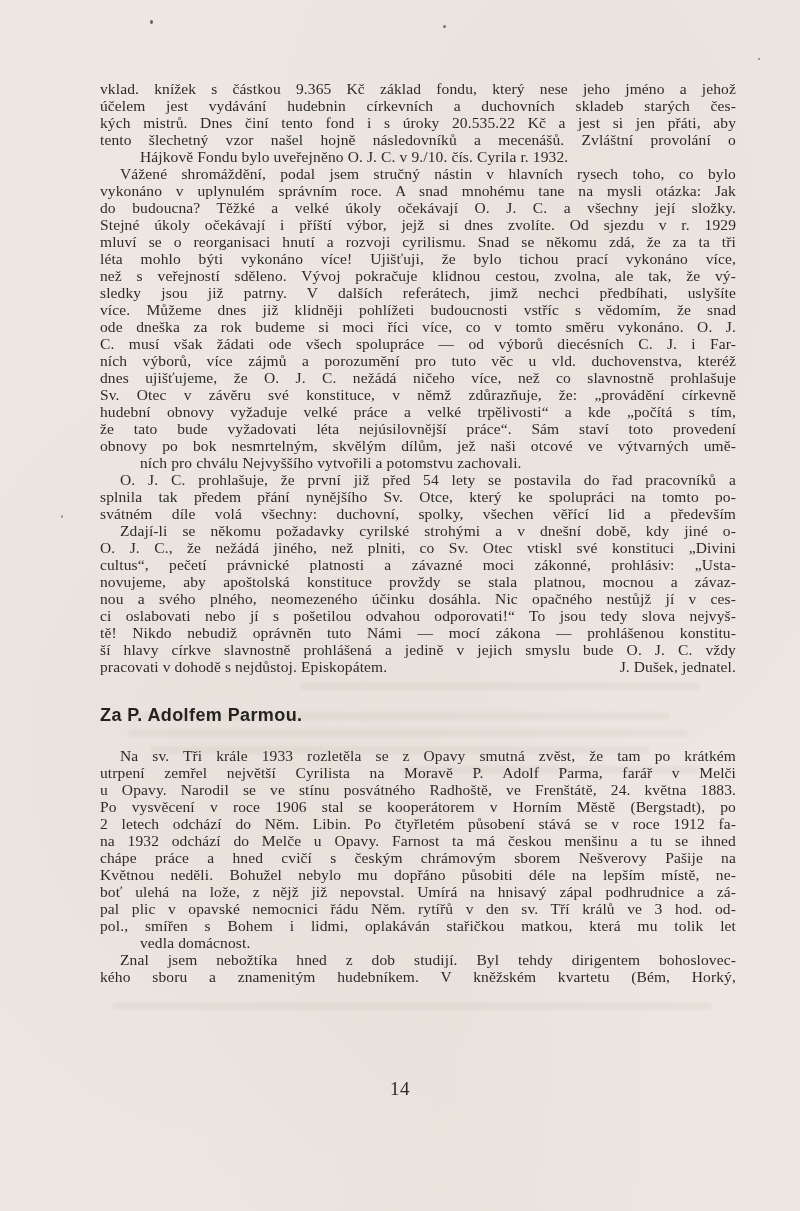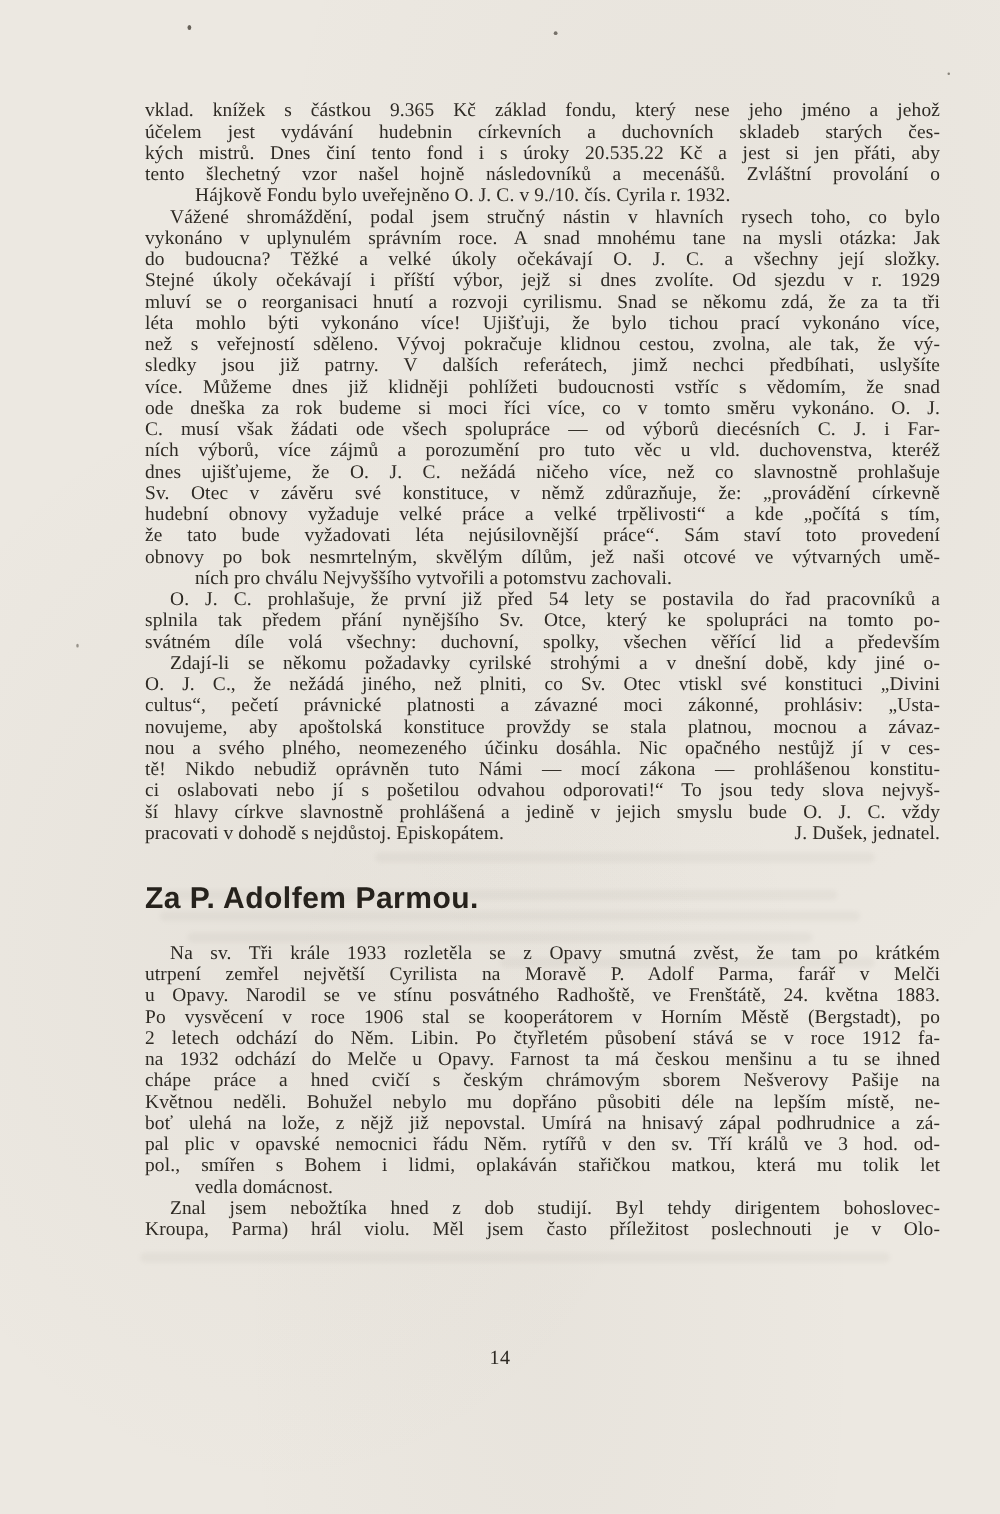--- a/index.html
+++ b/index.html
@@ -15,21 +15,21 @@
       radial-gradient(ellipse at 28% 62%, rgba(125,118,105,0.05), transparent 42%),
       radial-gradient(ellipse at 72% 22%, rgba(125,118,105,0.045), transparent 46%),
       radial-gradient(ellipse at 55% 88%, rgba(125,118,105,0.04), transparent 40%),
       #ece8e1;
     color: #2e2a24;
     font-family: "Liberation Serif", "DejaVu Serif", serif;
   }
 
   .text-block {
     position: absolute;
-    left: 116px;
+    left: 100px;
     top: 80px;
     width: 636px;
   }
 
   .para { margin: 0; }
 
   .line {
     font-size: 15.5px;
     line-height: 17px;
     letter-spacing: 0.12px;
@@ -43,34 +43,34 @@
   .line.split {
     display: flex;
     justify-content: space-between;
     text-align: right;
     text-align-last: left;
   }
   .sig { }
 
   .heading {
     font-family: "Liberation Sans", "DejaVu Sans", sans-serif;
-    font-size: 24px;
+    font-size: 18px;
     font-weight: 700;
     letter-spacing: 0.4px;
     color: #26221c;
     margin: 30px 0 21px 0;
   }
 
   .footer {
     position: absolute;
     top: 1078px;
     left: 0;
     width: 800px;
     text-align: center;
-    font-size: 16px;
+    font-size: 19px;
     letter-spacing: 0.5px;
     color: #2e2a24;
   }
 
   
   .ghost {
     position: absolute;
     height: 8px;
     background: #8a8478;
     opacity: 0.07;
@@ -143,22 +143,22 @@
       <div class="line indent">O. J. C. prohlašuje, že první již před 54 lety se postavila do řad pracovníků a</div>
       <div class="line">splnila tak předem přání nynějšího Sv. Otce, který ke spolupráci na tomto po-</div>
       <div class="line">svátném díle volá všechny: duchovní, spolky, všechen věřící lid a především</div>
     </div>
     <div class="para">
       <div class="line indent">Zdají-li se někomu požadavky cyrilské strohými a v dnešní době, kdy jiné o-</div>
       <div class="line">O. J. C., že nežádá jiného, než plniti, co Sv. Otec vtiskl své konstituci „Divini</div>
       <div class="line">cultus“, pečetí právnické platnosti a závazné moci zákonné, prohlásiv: „Usta-</div>
       <div class="line">novujeme, aby apoštolská konstituce provždy se stala platnou, mocnou a závaz-</div>
       <div class="line">nou a svého plného, neomezeného účinku dosáhla. Nic opačného nestůjž jí v ces-</div>
+      <div class="line">ci oslabovati nebo jí s pošetilou odvahou odporovati!“ To jsou tedy slova nejvyš-</div>
       <div class="line">tě! Nikdo nebudiž oprávněn tuto Námi — mocí zákona — prohlášenou konstitu-</div>
-      <div class="line">ci oslabovati nebo jí s pošetilou odvahou odporovati!“ To jsou tedy slova nejvyš-</div>
       <div class="line">ší hlavy církve slavnostně prohlášená a jedině v jejich smyslu bude O. J. C. vždy</div>
       <div class="line split">
         <span>pracovati v dohodě s nejdůstoj. Episkopátem.</span>
         <span class="sig">J. Dušek, jednatel.</span>
       </div>
     </div>
     <h2 class="heading">Za P. Adolfem Parmou.</h2>
     <div class="para">
       <div class="line indent">Na sv. Tři krále 1933 rozletěla se z Opavy smutná zvěst, že tam po krátkém</div>
       <div class="line">utrpení zemřel největší Cyrilista na Moravě P. Adolf Parma, farář v Melči</div>
@@ -168,17 +168,17 @@
       <div class="line">na 1932 odchází do Melče u Opavy. Farnost ta má českou menšinu a tu se ihned</div>
       <div class="line">chápe práce a hned cvičí s českým chrámovým sborem Nešverovy Pašije na</div>
       <div class="line">Květnou neděli. Bohužel nebylo mu dopřáno působiti déle na lepším místě, ne-</div>
       <div class="line">boť ulehá na lože, z nějž již nepovstal. Umírá na hnisavý zápal podhrudnice a zá-</div>
       <div class="line">pal plic v opavské nemocnici řádu Něm. rytířů v den sv. Tří králů ve 3 hod. od-</div>
       <div class="line">pol., smířen s Bohem i lidmi, oplakáván stařičkou matkou, která mu tolik let</div>
       <div class="line last">vedla domácnost.</div>
     </div>
     <div class="para">
       <div class="line indent">Znal jsem nebožtíka hned z dob studijí. Byl tehdy dirigentem bohoslovec-</div>
-      <div class="line">Kroupa, Parma) hrál violu. Měl jsem často příležitost poslechnouti je v Olo-</div>
+      <div class="line">kého sboru a znamenitým hudebníkem. V kněžském kvartetu (Bém, Horký,</div>
     </div>
   </main>
 
 <div class="footer">14</div>
 
 </body></html>

